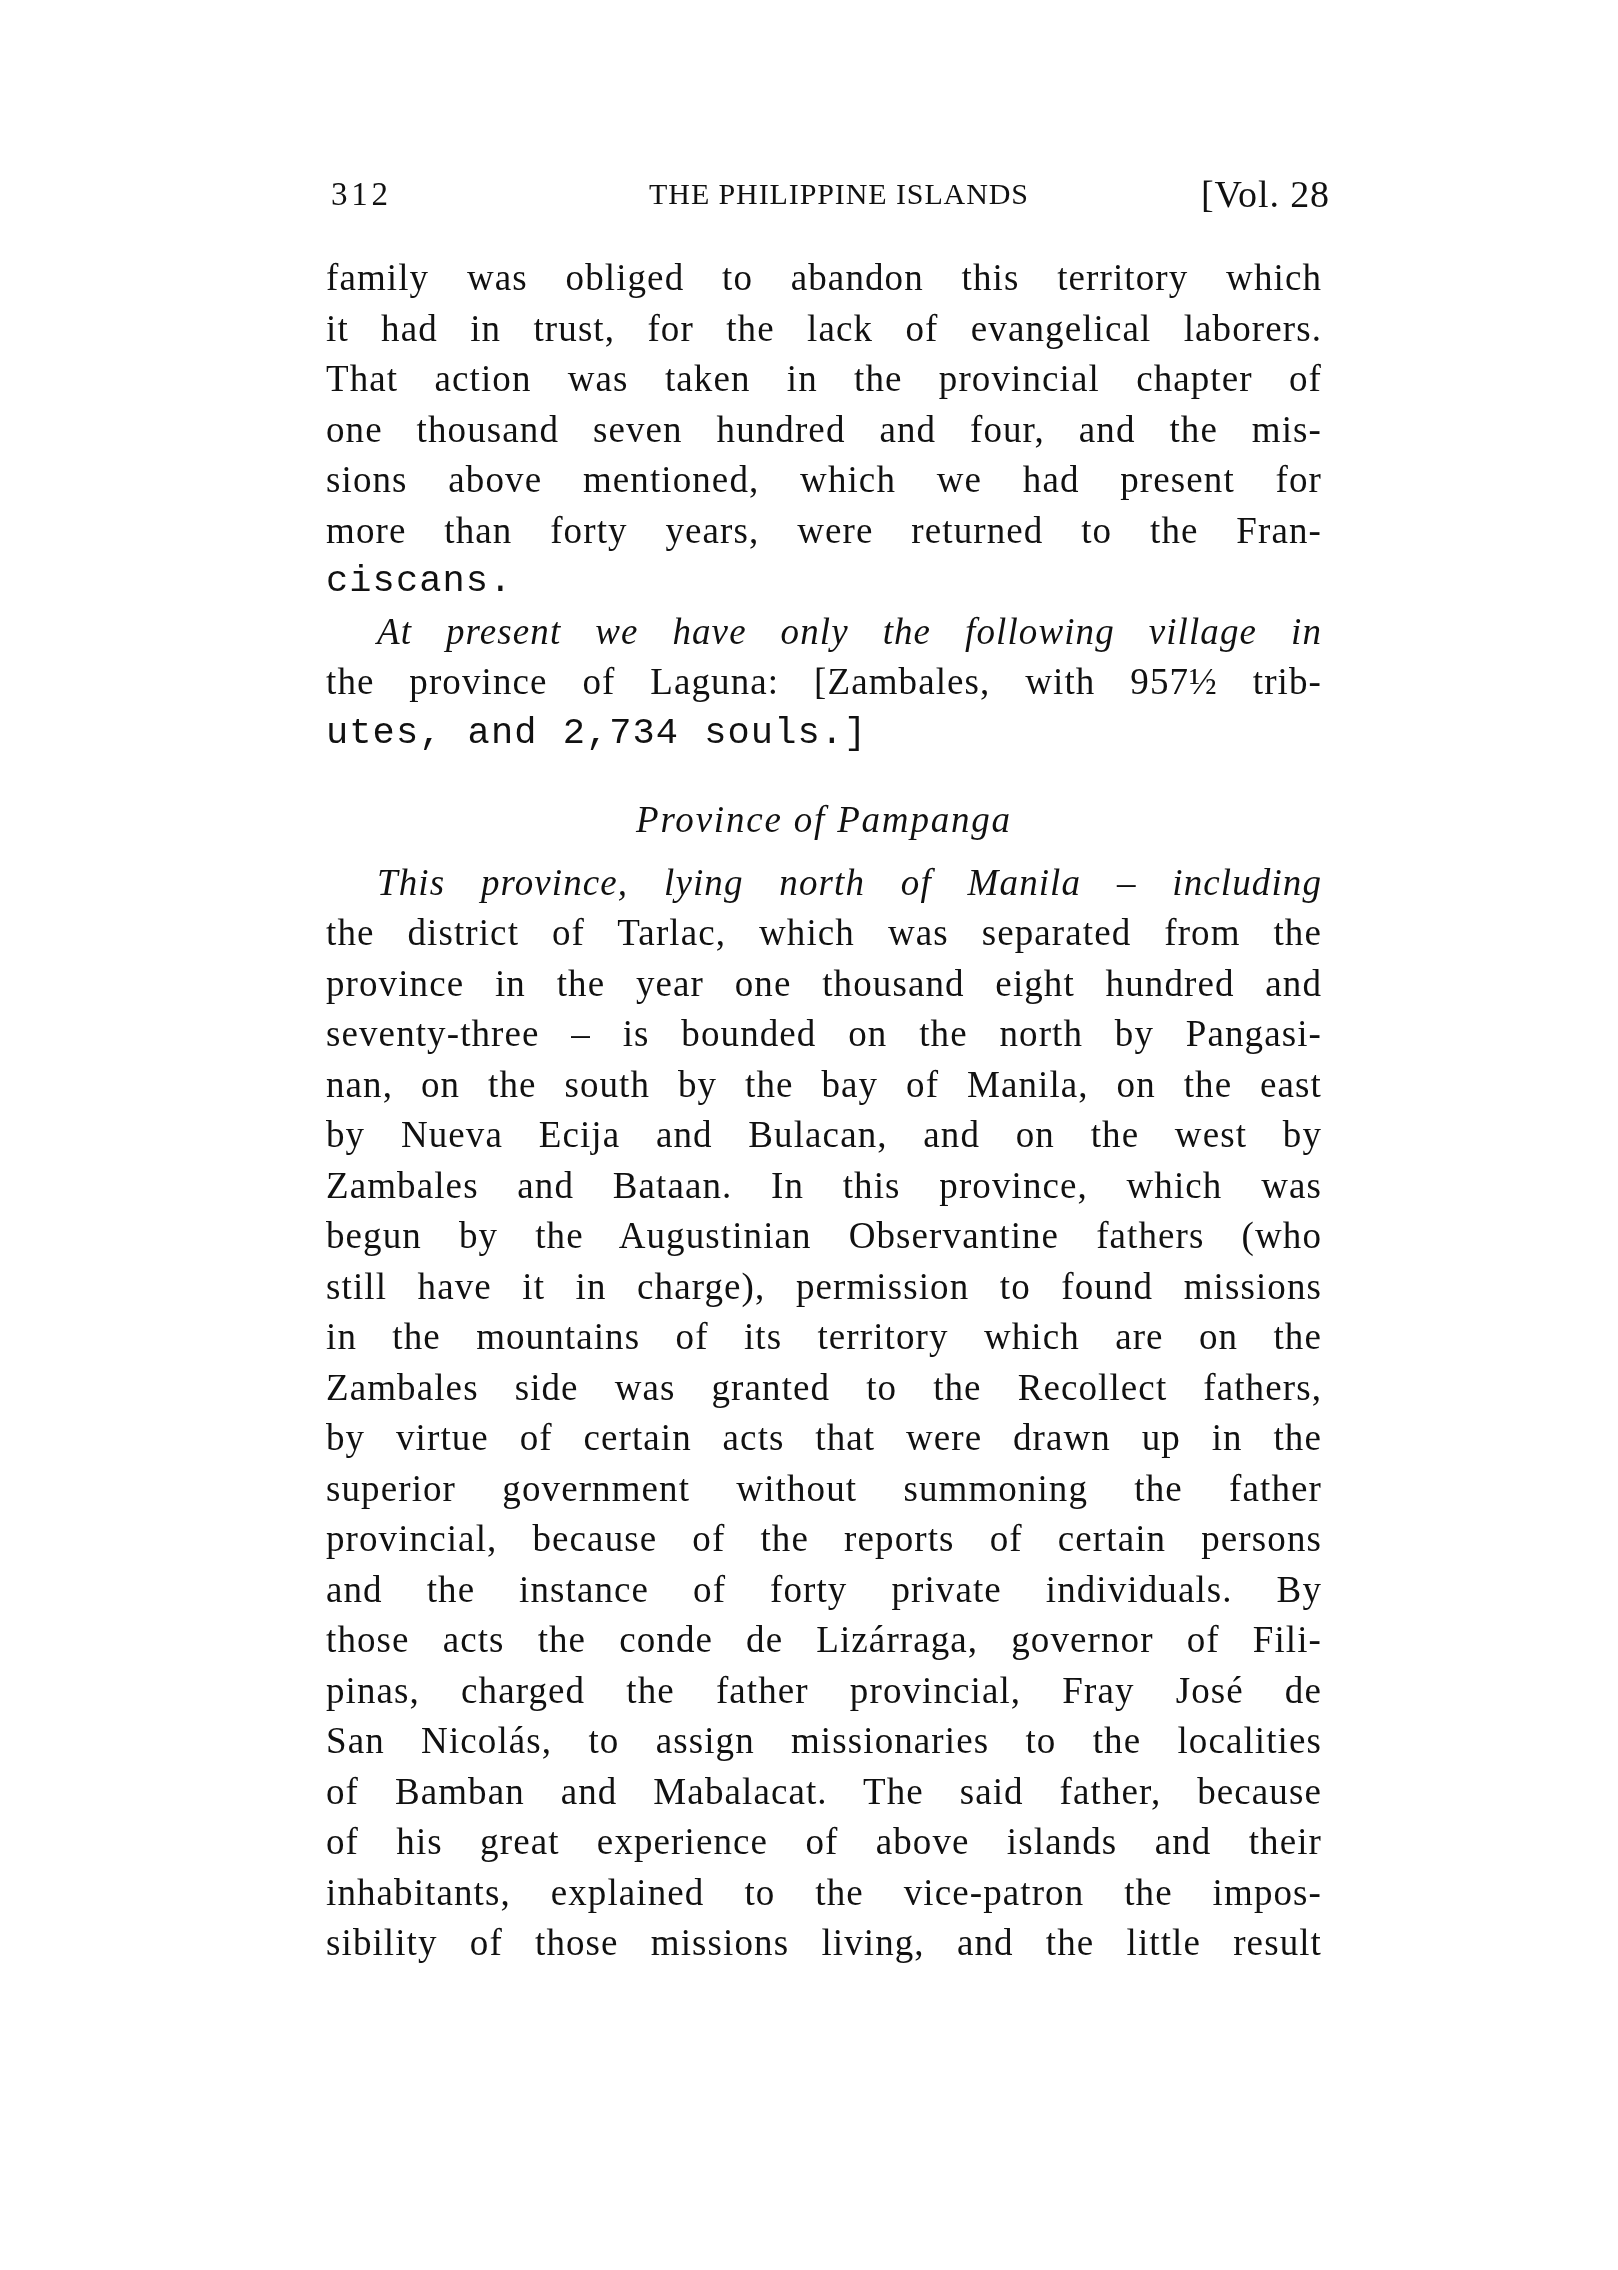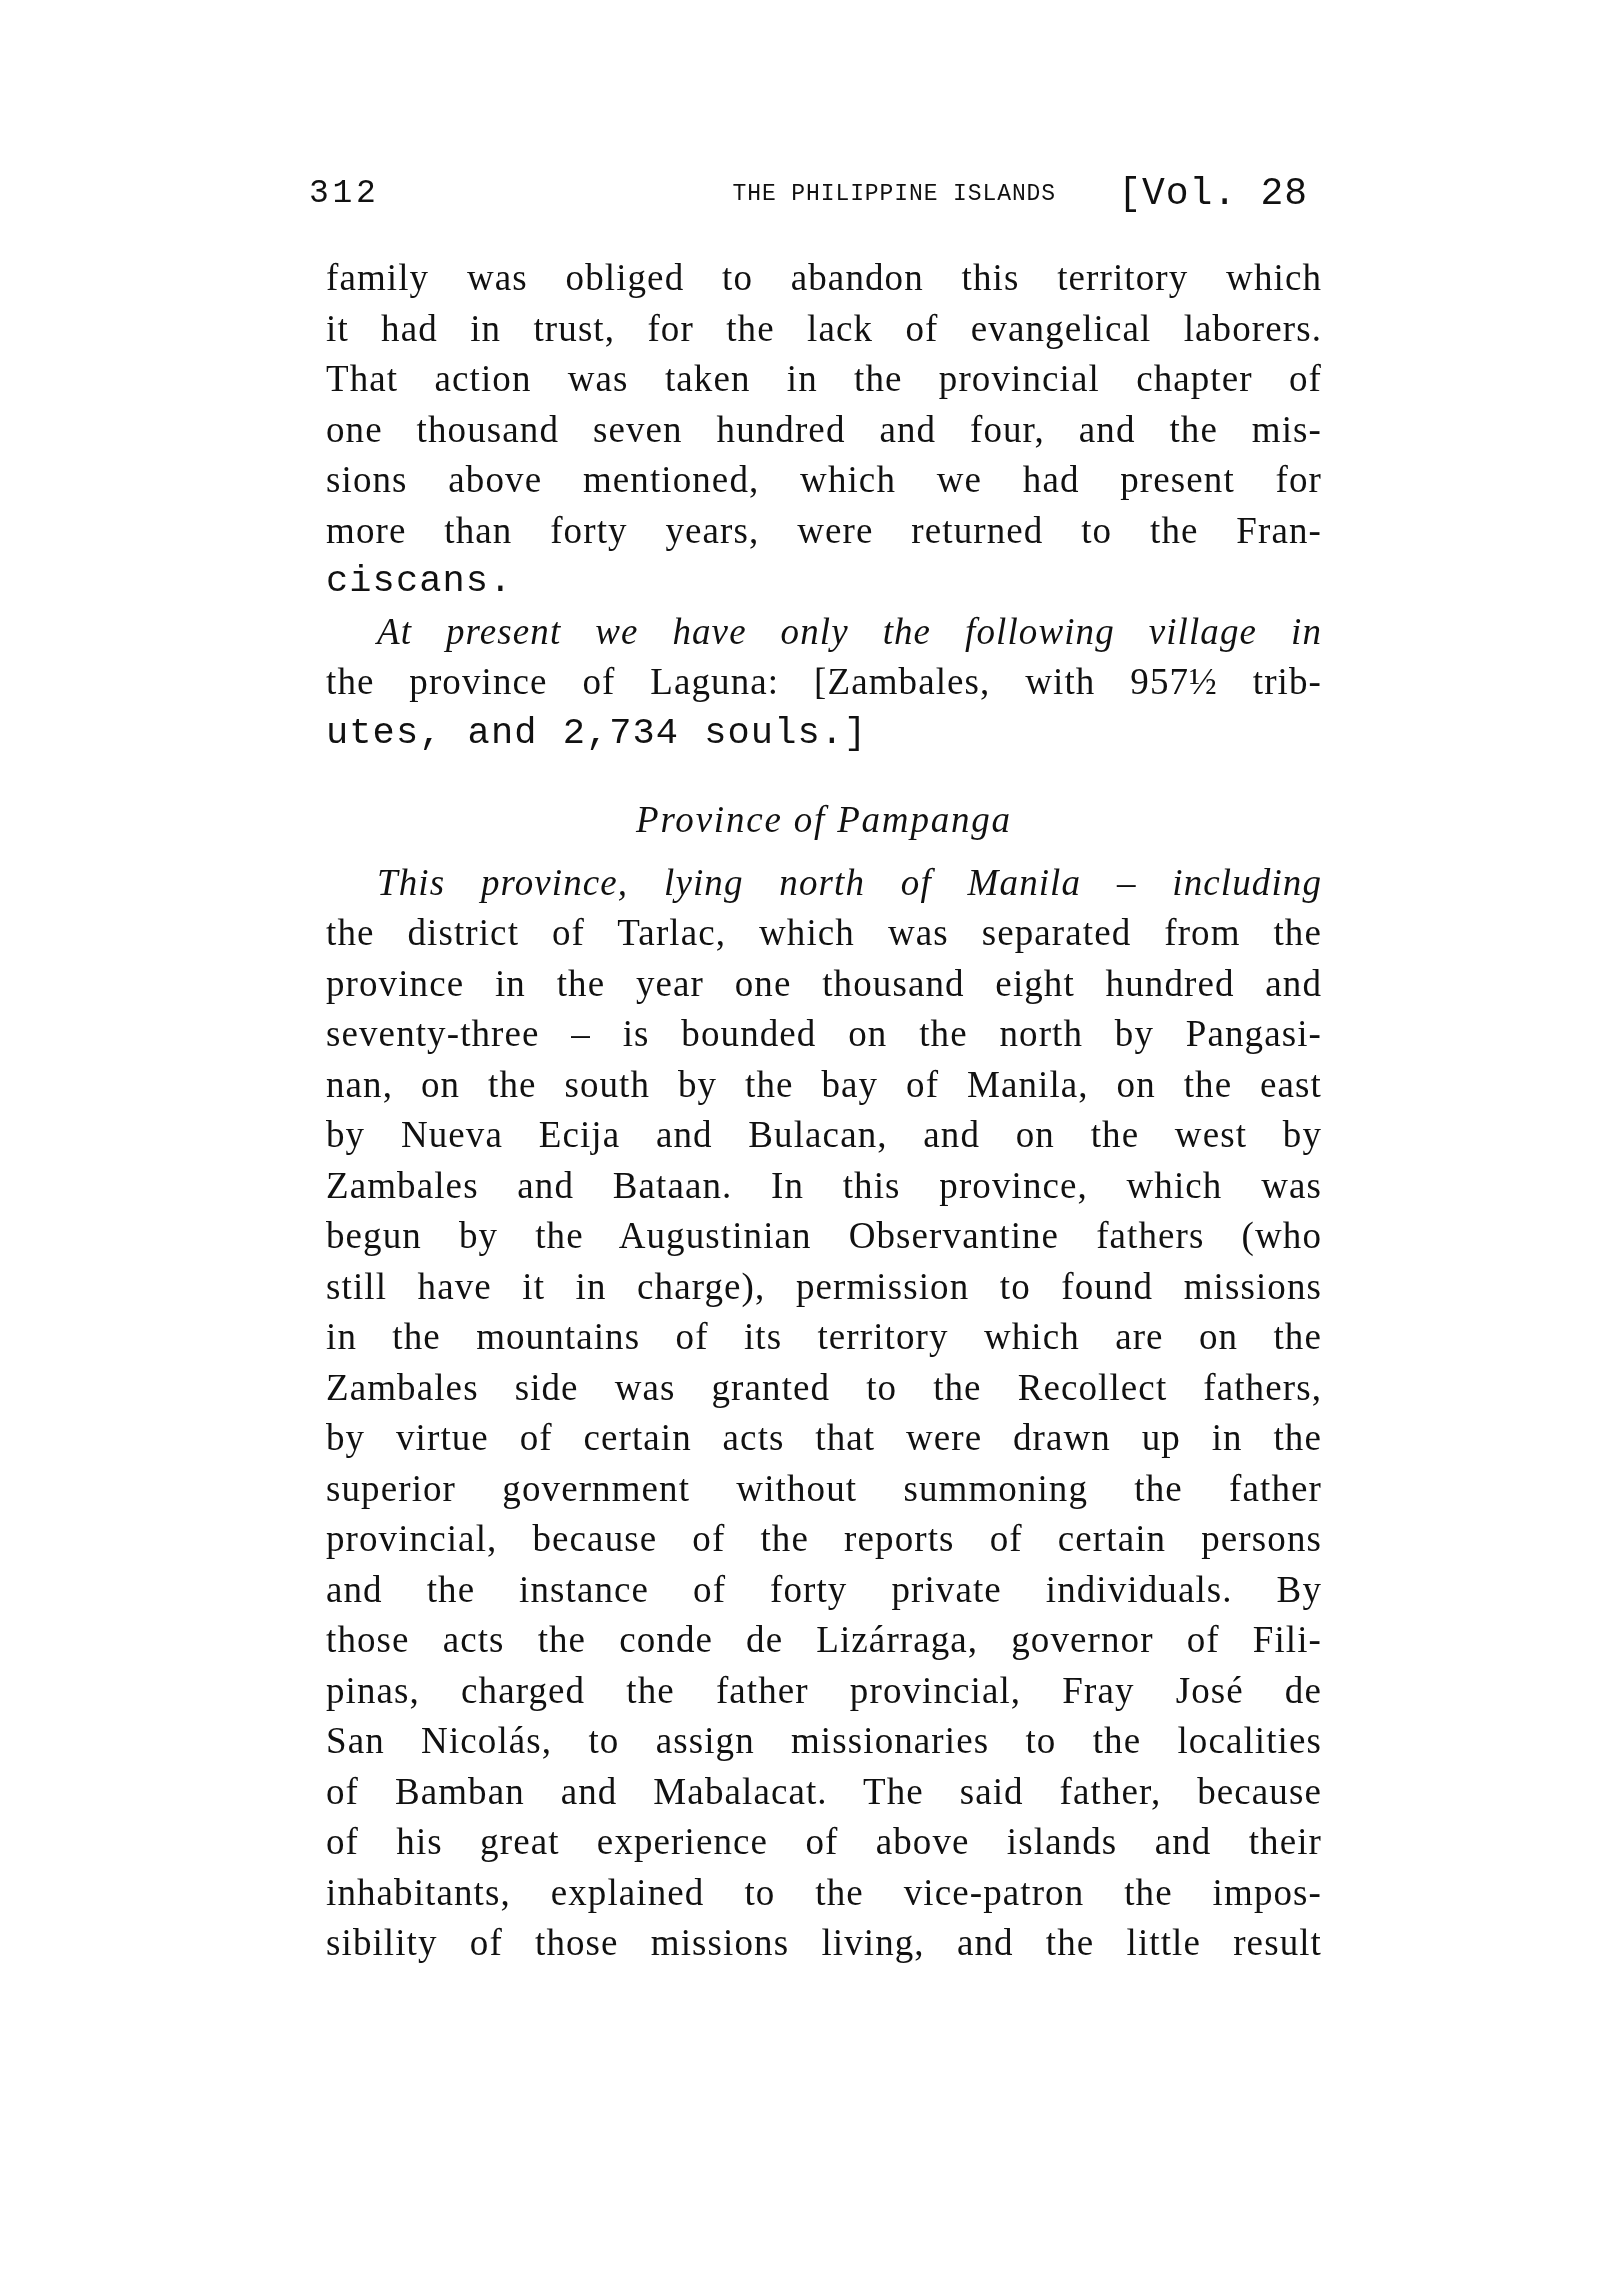--- a/index.html
+++ b/index.html
@@ -17,43 +17,43 @@
     }
     .page {
       position: absolute;
       left: 0; top: 0;
       width: 1618px;
       height: 2271px;
       background: #ffffff;
     }
     .running-head {
       position: absolute;
-      left: 309px;
+      left: 331px;
       top: 174px;
       width: 999px;
       height: 40px;
-      font-family: Liberation Mono, monospace;
+      font-family: Liberation Serif, serif;
     }
     .page-number {
       position: absolute;
       left: 0;
       top: 0;
       font-size: 33px;
       letter-spacing: 3.7px;
       line-height: 40px;
     }
     .head-title {
       position: absolute;
       left: 269px;
       top: 0;
       width: 478px;
-      font-size: 23px;
+      font-size: 30px;
       letter-spacing: 0.9px;
       line-height: 40px;
-      text-align: right;
+      text-align: center;
       white-space: nowrap;
     }
     .head-volume {
       position: absolute;
       right: 0;
       top: 0;
       font-size: 38px;
       letter-spacing: 0.9px;
       line-height: 40px;
       white-space: nowrap;

